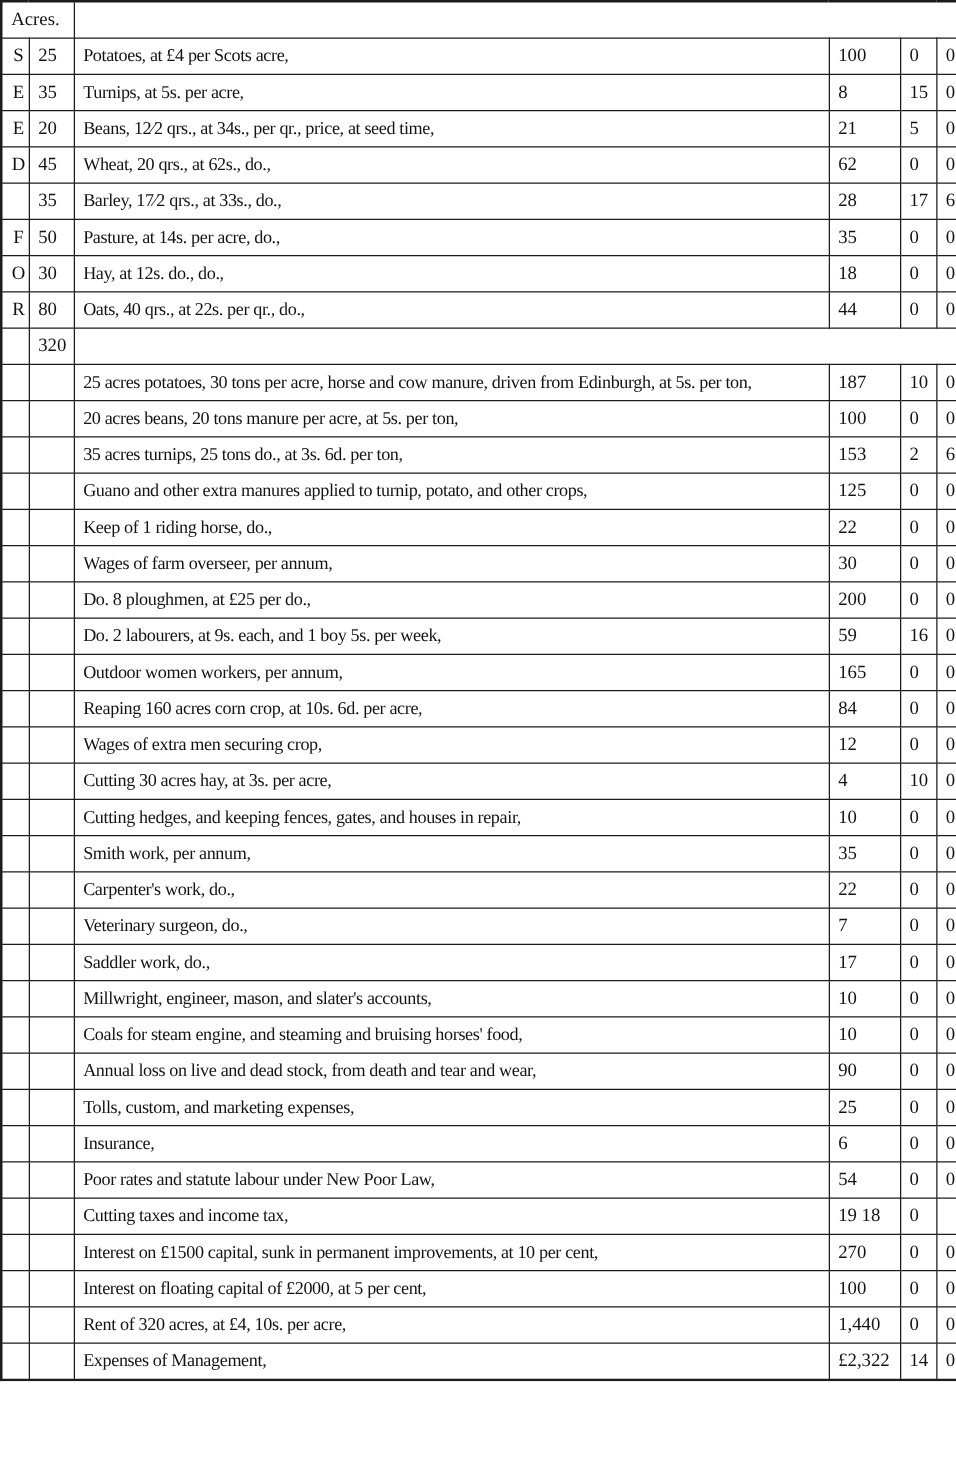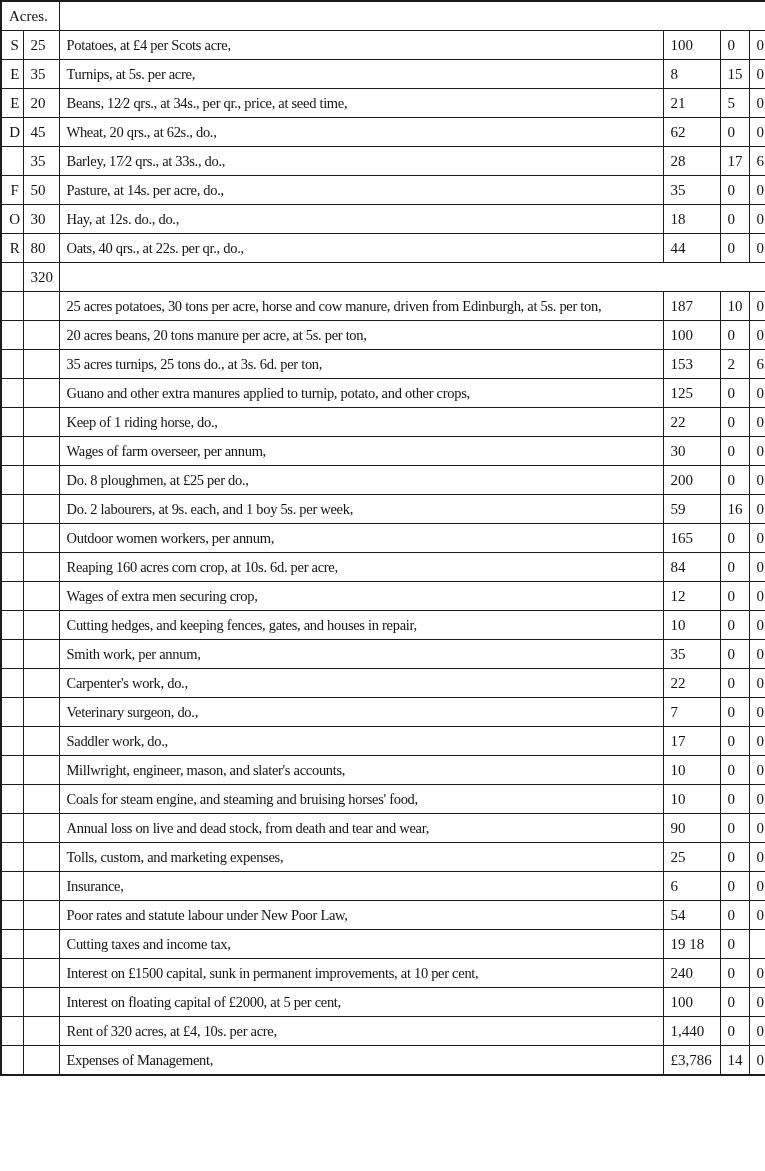--- a/index.html
+++ b/index.html
@@ -219,20 +219,28 @@
         <td class="letter"></td>
         <td class="acres"></td>
         <td class="desc">Wages of extra men securing crop,</td>
         <td class="money">12</td>
         <td class="money">0</td>
         <td class="money pence">0</td>
       </tr>
       <tr>
         <td class="letter"></td>
         <td class="acres"></td>
+        <td class="desc">Cutting 30 acres hay, at 3s. per acre,</td>
+        <td class="money">4</td>
+        <td class="money">10</td>
+        <td class="money pence">0</td>
+      </tr>
+      <tr>
+        <td class="letter"></td>
+        <td class="acres"></td>
         <td class="desc">Cutting hedges, and keeping fences, gates, and houses in repair,</td>
         <td class="money">10</td>
         <td class="money">0</td>
         <td class="money pence">0</td>
       </tr>
       <tr>
         <td class="letter"></td>
         <td class="acres"></td>
         <td class="desc">Smith work, per annum,</td>
         <td class="money">35</td>
@@ -316,21 +324,21 @@
         <td class="acres"></td>
         <td class="desc">Cutting taxes and income tax,</td>
         <td class="money">19 18</td>
         <td class="money">0</td>
         <td class="money pence"></td>
       </tr>
       <tr>
         <td class="letter"></td>
         <td class="acres"></td>
         <td class="desc">Interest on £1500 capital, sunk in permanent improvements, at 10 per cent,</td>
-        <td class="money">240</td>
+        <td class="money">270</td>
         <td class="money">0</td>
         <td class="money pence">0</td>
       </tr>
       <tr>
         <td class="letter"></td>
         <td class="acres"></td>
         <td class="desc">Interest on floating capital of £2000, at 5 per cent,</td>
         <td class="money">100</td>
         <td class="money">0</td>
         <td class="money pence">0</td>
@@ -340,18 +348,18 @@
         <td class="acres"></td>
         <td class="desc">Rent of 320 acres, at £4, 10s. per acre,</td>
         <td class="money">1,440</td>
         <td class="money">0</td>
         <td class="money pence">0</td>
       </tr>
       <tr>
         <td class="letter"></td>
         <td class="acres"></td>
         <td class="desc">Expenses of Management,</td>
-        <td class="money">£3,786</td>
+        <td class="money">£2,322</td>
         <td class="money">14</td>
         <td class="money pence">0</td>
       </tr>
     </tbody>
 </table>
 
 </body></html>

